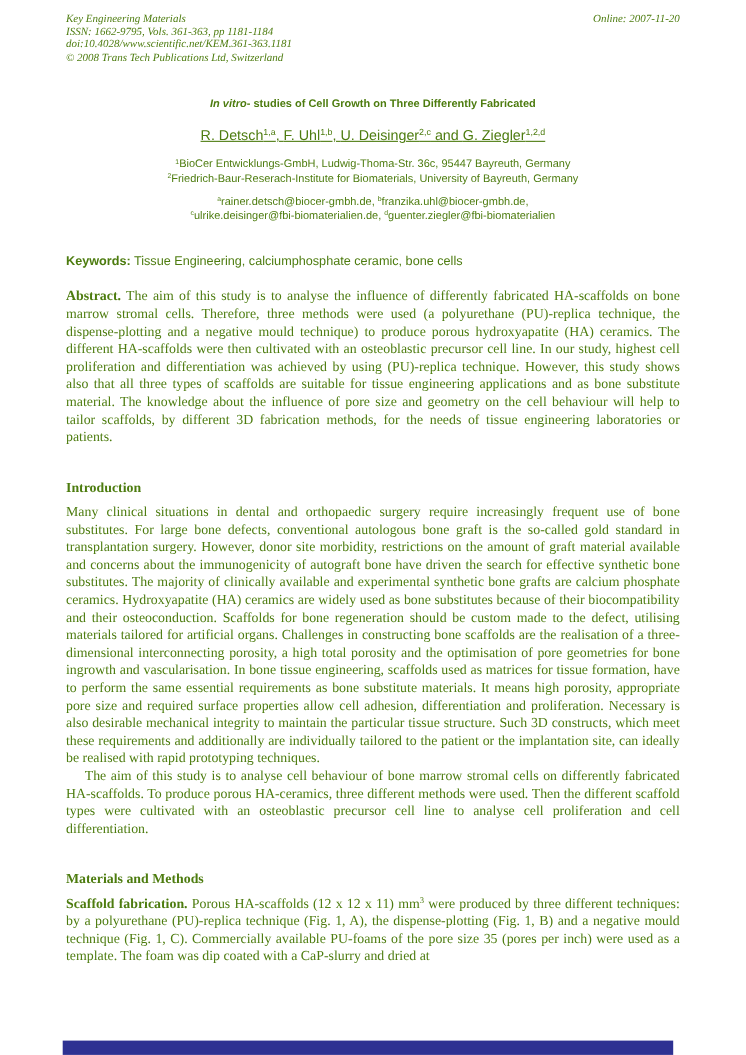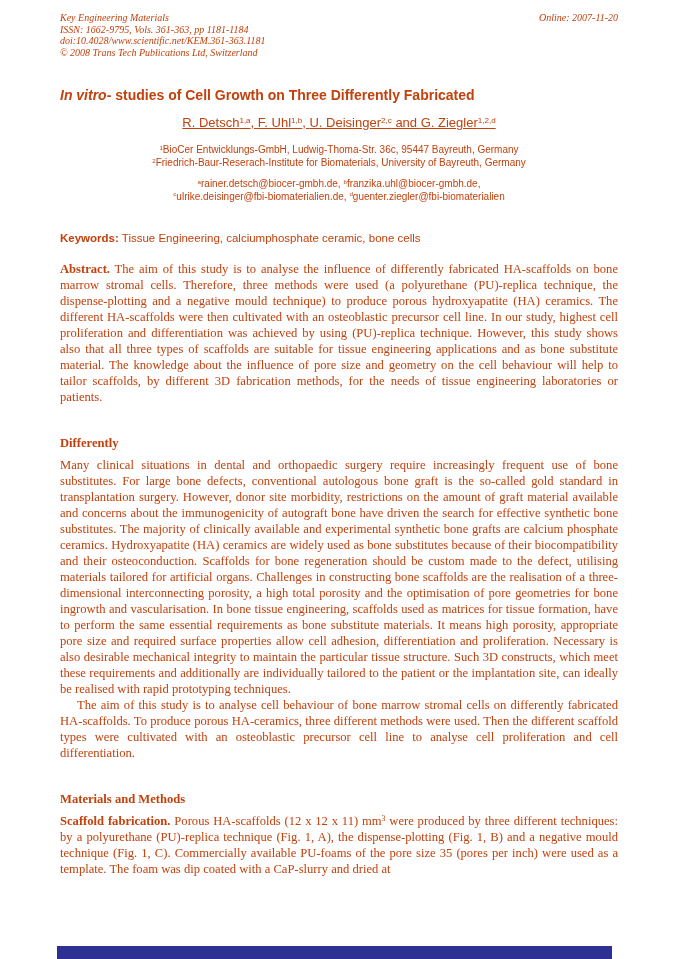--- a/index.html
+++ b/index.html
@@ -2,21 +2,21 @@
 <html><head>
 <meta charset="utf-8">
 <style>
   * { margin: 0; padding: 0; box-sizing: border-box; }
   html, body { background: #ffffff; }
   .page {
     position: relative;
     width: 678px;
     height: 959px;
     background: #ffffff;
-    color: #c2410c;
+    color: #4d7c0f;
     font-family: "Liberation Serif", serif;
     overflow: hidden;
   }
   .content { padding: 12px 60px 0 60px; }
 
   
   .hdr {
     display: flex;
     justify-content: space-between;
     align-items: flex-start;
@@ -24,23 +24,23 @@
     font-size: 10px;
     line-height: 11.5px;
   }
   .hdr-left div { white-space: nowrap; }
   .hdr-right { white-space: nowrap; }
 
   
   .sans { font-family: "Liberation Sans", sans-serif; }
   .title {
     margin-top: 28px;
-    text-align: left;
+    text-align: center;
     font-weight: bold;
-    font-size: 14px;
+    font-size: 10px;
     line-height: 18px;
   }
   .title .it { font-style: italic; }
 
   .authors {
     margin-top: 11px;
     text-align: center;
     font-size: 13px;
     line-height: 16px;
     text-decoration: underline;
@@ -128,21 +128,21 @@
 
     <div class="emails sans">
       <div><sup>a</sup><span>rainer.detsch@biocer-gmbh.de, </span><sup>b</sup><span>franzika.uhl@biocer-gmbh.de,</span></div>
       <div><sup>c</sup><span>ulrike.deisinger@fbi-biomaterialien.de, </span><sup>d</sup><span>guenter.ziegler@fbi-biomaterialien</span></div>
     </div>
 
     <div class="keywords sans"><span class="kw-label">Keywords:</span><span> Tissue Engineering, calciumphosphate ceramic, bone cells</span></div>
 
     <p class="body-par abstract"><span class="lead-bold">Abstract.</span><span> The aim of this study is to analyse the influence of differently fabricated HA-scaffolds on bone marrow stromal cells. Therefore, three methods were used (a polyurethane (PU)-replica technique, the dispense-plotting and a negative mould technique) to produce porous hydroxyapatite (HA) ceramics. The different HA-scaffolds were then cultivated with an osteoblastic precursor cell line. In our study, highest cell proliferation and differentiation was achieved by using (PU)-replica technique. However, this study shows also that all three types of scaffolds are suitable for tissue engineering applications and as bone substitute material. The knowledge about the influence of pore size and geometry on the cell behaviour will help to tailor scaffolds, by different 3D fabrication methods, for the needs of tissue engineering laboratories or patients.</span></p>
 
-    <div class="section-heading">Differently</div>
+    <div class="section-heading">Introduction</div>
     <p class="body-par after-heading">Many clinical situations in dental and orthopaedic surgery require increasingly frequent use of bone substitutes. For large bone defects, conventional autologous bone graft is the so-called gold standard in transplantation surgery. However, donor site morbidity, restrictions on the amount of graft material available and concerns about the immunogenicity of autograft bone have driven the search for effective synthetic bone substitutes. The majority of clinically available and experimental synthetic bone grafts are calcium phosphate ceramics. Hydroxyapatite (HA) ceramics are widely used as bone substitutes because of their biocompatibility and their osteoconduction. Scaffolds for bone regeneration should be custom made to the defect, utilising materials tailored for artificial organs. Challenges in constructing bone scaffolds are the realisation of a three-dimensional interconnecting porosity, a high total porosity and the optimisation of pore geometries for bone ingrowth and vascularisation. In bone tissue engineering, scaffolds used as matrices for tissue formation, have to perform the same essential requirements as bone substitute materials. It means high porosity, appropriate pore size and required surface properties allow cell adhesion, differentiation and proliferation. Necessary is also desirable mechanical integrity to maintain the particular tissue structure. Such 3D constructs, which meet these requirements and additionally are individually tailored to the patient or the implantation site, can ideally be realised with rapid prototyping techniques.</p>
     <p class="body-par indent-par">The aim of this study is to analyse cell behaviour of bone marrow stromal cells on differently fabricated HA-scaffolds. To produce porous HA-ceramics, three different methods were used. Then the different scaffold types were cultivated with an osteoblastic precursor cell line to analyse cell proliferation and cell differentiation.</p>
 
     <div class="section-heading">Materials and Methods</div>
     <p class="body-par after-heading"><span class="lead-bold">Scaffold fabrication.</span><span> Porous HA-scaffolds (12 x 12 x 11) mm</span><sup>3</sup><span> were produced by three different techniques: by a polyurethane (PU)-replica technique (Fig. 1, A), the dispense-plotting (Fig. 1, B) and a negative mould technique (Fig. 1, C). Commercially available PU-foams of the pore size 35 (pores per inch) were used as a template. The foam was dip coated with a CaP-slurry and dried at</span></p>
 
   </div>
 
   <div class="footer-bar"></div>
 </div>

